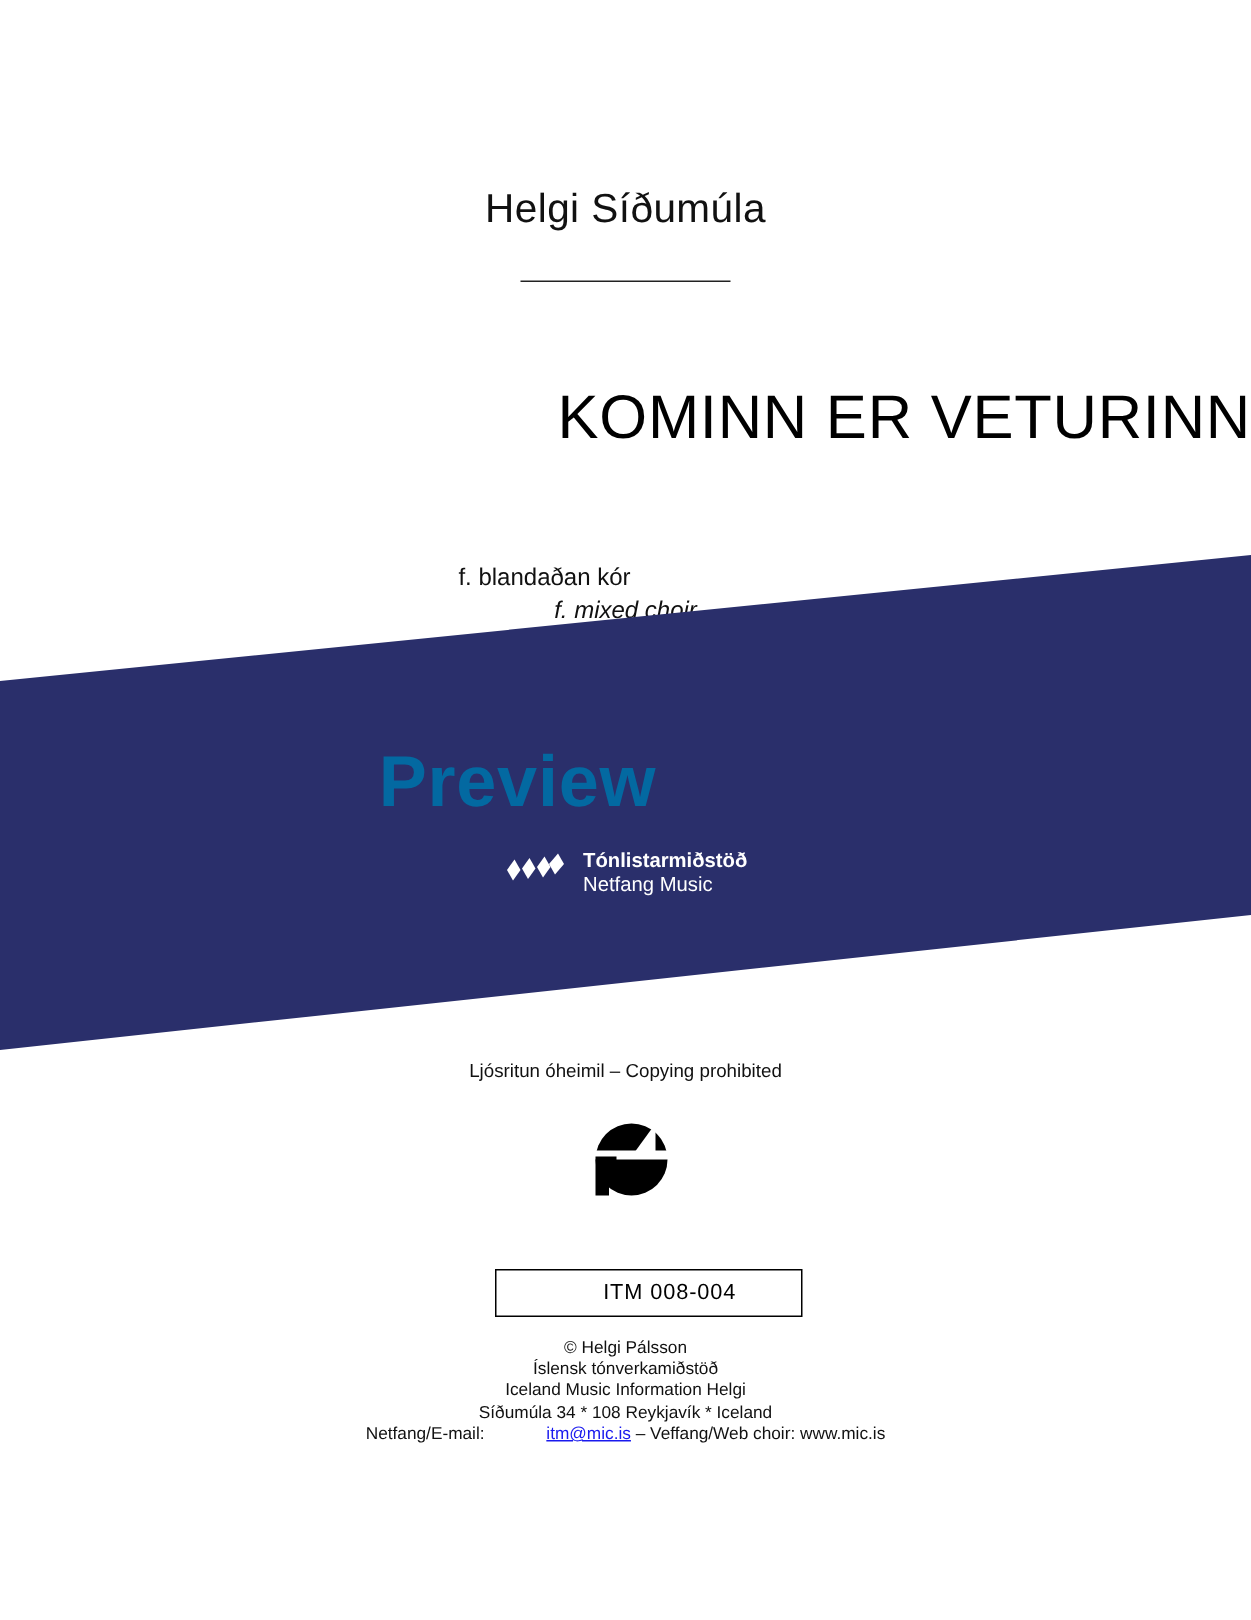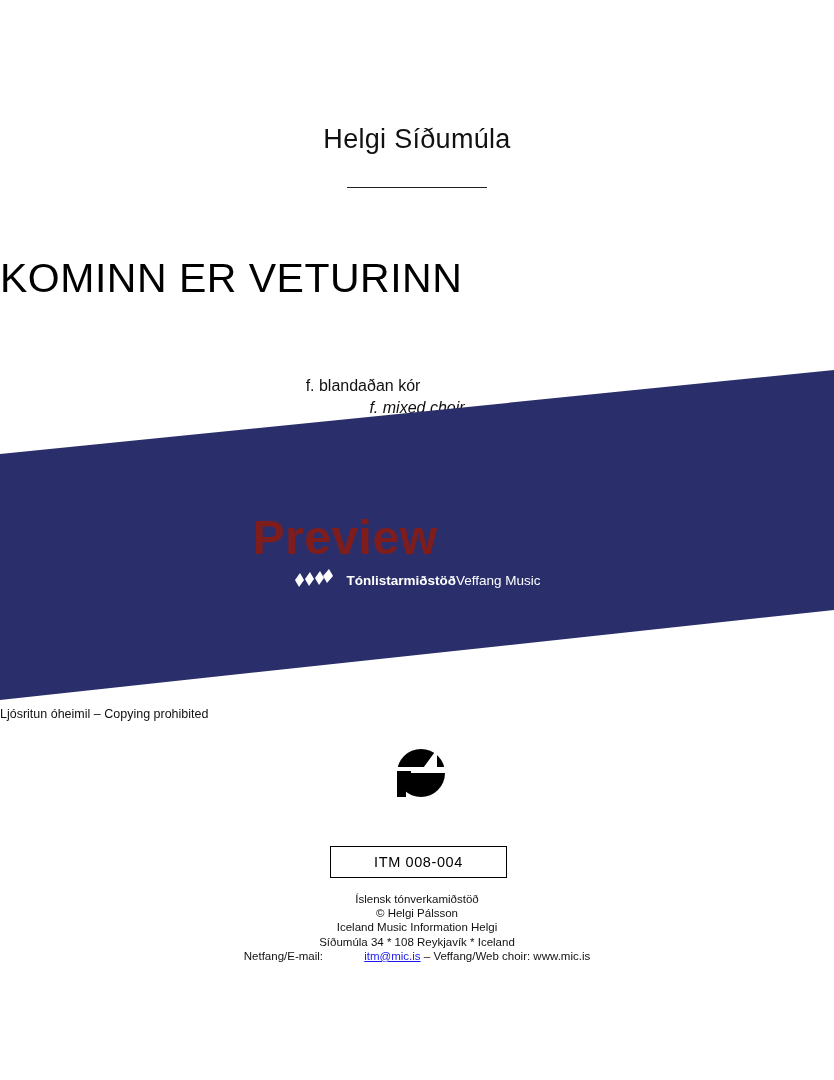--- a/index.html
+++ b/index.html
@@ -42,21 +42,21 @@
     width: 140px;
     height: 0;
     border-top: 1.5px solid #222222;
   }
 
   .work-title {
     position: absolute;
     top: 255px;
     left: 0;
     width: 834px;
-    text-align: left;
+    text-align: right;
     font-size: 41px;
     letter-spacing: 0.5px;
     color: #000000;
   }
 
   .subtitle-is {
     position: absolute;
     top: 377px;
     left: 0;
     width: 726px;
@@ -89,63 +89,63 @@
   }
 
   .banner-label {
     position: absolute;
     top: 494px;
     left: 0;
     width: 690px;
     text-align: center;
     font-size: 48px;
     font-weight: bold;
-    color: #7f1d1d;
+    color: #0369a1;
     letter-spacing: 0.5px;
     z-index: 3;
-    margin-top: 16px;
   }
 
   .banner-logo {
     position: absolute;
     top: 566px;
     left: 0;
     width: 834px;
     z-index: 3;
     display: flex;
     justify-content: center;
     align-items: center;
     gap: 9px;
   }
 
   .logo-mark {
     display: block;
   }
 
   .logo-text {
     display: flex;
+    flex-direction: column;
     line-height: 1.12;
     color: #ffffff;
   }
   .logo-text .l1 {
     font-size: 13.5px;
     font-weight: bold;
   }
   .logo-text .l2 {
     font-size: 13.5px;
     font-weight: normal;
   }
 
   
   .copy-notice {
     position: absolute;
     top: 707px;
     left: 0;
     width: 834px;
-    text-align: left;
+    text-align: center;
     font-size: 12.5px;
     color: #111111;
     z-index: 4;
   }
 
   
   .emblem {
     position: absolute;
     top: 735px;
     left: 0;
@@ -163,20 +163,21 @@
     width: 175px;
     height: 30px;
     border: 1.5px solid #000000;
     display: flex;
     align-items: center;
     justify-content: center;
     font-size: 14.5px;
     letter-spacing: 0.6px;
     color: #000000;
     z-index: 4;
+    padding-left: 28px;
   }
 
   
   .colophon {
     position: absolute;
     top: 892px;
     left: 0;
     width: 834px;
     text-align: center;
     font-size: 11.5px;
@@ -218,41 +219,41 @@
         <g fill="#ffffff">
           <polygon points="2,14 7,7 11,14 6,21"></polygon>
           <polygon points="12,13 17,6 21,13 16,20"></polygon>
           <polygon points="22,12 27,5 31,12 26,19"></polygon>
           <polygon points="30,10 36,3 40,10 34,17"></polygon>
         </g>
       </svg>
     </span>
     <span class="logo-text">
       <span class="l1">Tónlistarmiðstöð</span>
-      <span class="l2">Veffang Music</span>
+      <span class="l2">Netfang Music</span>
     </span>
   </div>
 
   <div class="copy-notice">Ljósritun óheimil – Copying prohibited</div>
 
   <div class="emblem">
     <svg width="72" height="72" viewBox="0 0 72 72" xmlns="http://www.w3.org/2000/svg">
       <circle cx="40" cy="38" r="24" fill="#000000"></circle>
       <rect x="14" y="32" width="52" height="6" fill="#ffffff"></rect>
       <path d="M56 14 L56 36 L40 36 Z" fill="#ffffff"></path>
       <rect x="16" y="36" width="9" height="26" fill="#000000"></rect>
       <rect x="25" y="36" width="5" height="16" fill="#000000"></rect>
     </svg>
   </div>
 
   <div class="cat-box">ITM 008-004</div>
 
   <div class="colophon">
+    <div>© Helgi Pálsson</div>
     <div>Íslensk tónverkamiðstöð</div>
-    <div>© Helgi Pálsson</div>
     <div>Iceland Music Information Helgi</div>
     <div>Síðumúla 34 * 108 Reykjavík * Iceland</div>
     <div>
       <span>Netfang/E-mail: </span><a href="#">itm@mic.is</a><span> – Veffang/Web choir: www.mic.is</span>
     </div>
   </div>
 
 </div>
 
 </body></html>

